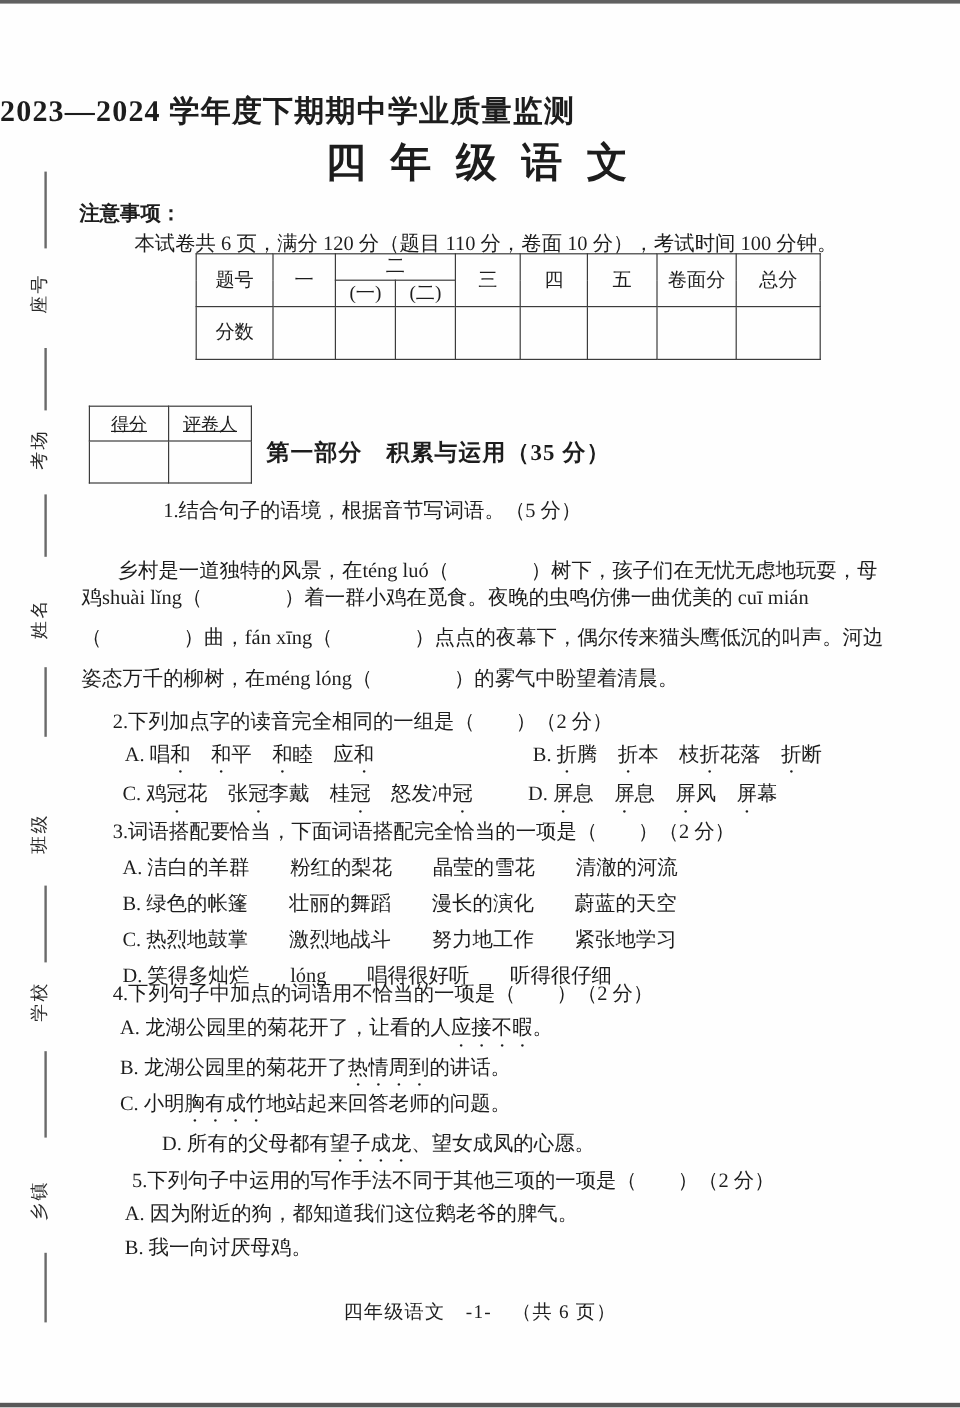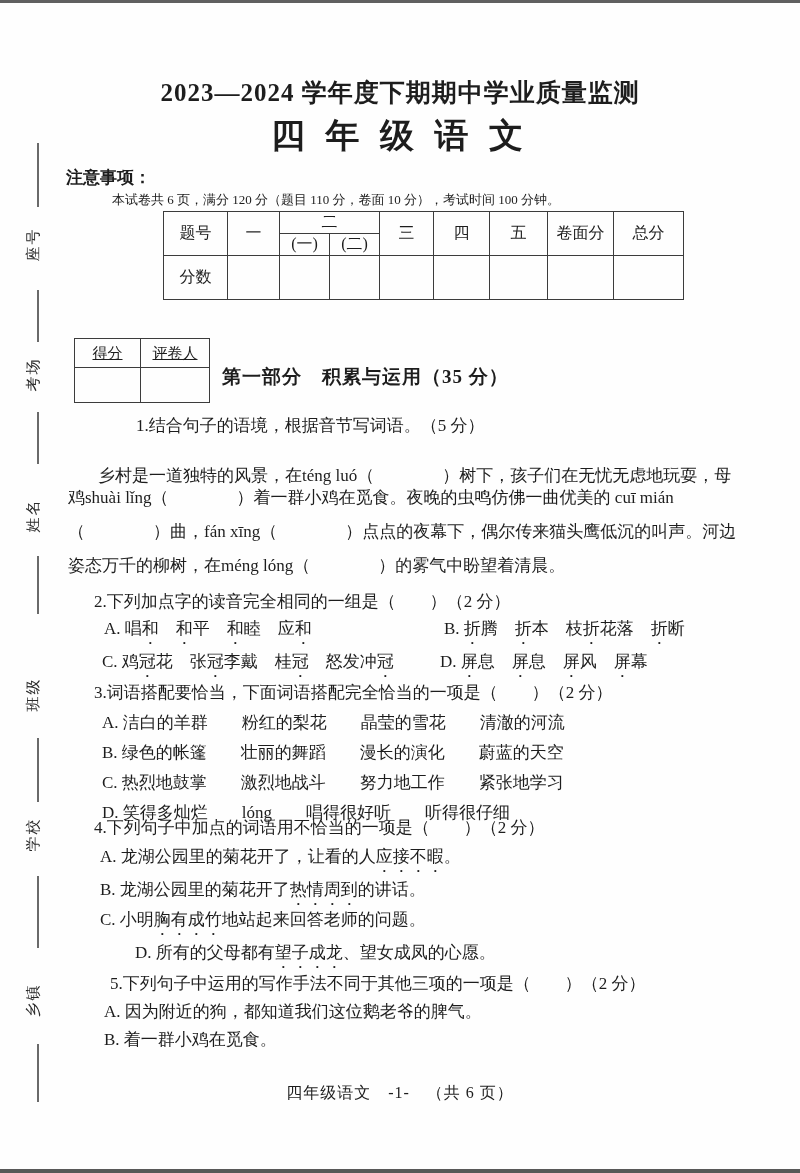--- a/index.html
+++ b/index.html
@@ -2,24 +2,24 @@
 <html><head>
 <meta charset="utf-8">
 <style>
   * { margin:0; padding:0; box-sizing:border-box; }
   body { background:#e8e8e8; font-family:"Liberation Serif","DejaVu Serif",serif; }
   .page { position:relative; width:800px; height:1173px; margin:0 auto; background:#fefefe; overflow:hidden; color:#1d1d1d; }
   .edge-top { position:absolute; top:0; left:0; width:800px; height:3px; background:#606060; }
   .edge-bottom { position:absolute; bottom:0; left:0; width:800px; height:4px; background:#585858; }
 
   
-  .title1 { position:absolute; top:76px; left:0; width:100%; text-align:center; font-size:25px; font-weight:bold; letter-spacing:1px; }
+  .title1 { position:absolute; top:76px; left:0; width:100%; font-size:25px; font-weight:bold; letter-spacing:1px; }
   .title2 { position:absolute; top:113px; left:0; width:100%; text-align:center; font-size:34px; font-weight:bold; letter-spacing:6px; }
   .notice-label { position:absolute; left:66px; top:166px; font-size:17px; font-weight:bold; }
-  .notice-text  { position:absolute; left:112px; top:191px; font-size:13px; white-space:nowrap; }
+  .notice-text  { position:absolute; left:112px; top:191px; font-size:17px; white-space:nowrap; }
 
   
   table.score-table { position:absolute; left:163px; top:211px; border-collapse:collapse; table-layout:fixed; }
   table.score-table td { border:1.6px solid #3c3c3c; text-align:center; vertical-align:middle; font-size:16px; padding:0; }
   table.score-table tr.r1 td { height:22px; }
   table.score-table tr.r2 td { height:22px; }
   table.score-table tr.r3 td { height:44px; }
 
   
   table.grade-box { position:absolute; left:74px; top:338px; border-collapse:collapse; table-layout:fixed; }
@@ -157,16 +157,16 @@
   <div class="line" style="left:102px;top:801px;">D. 笑得多灿烂　　lóng　　唱得很好听　　听得很仔细</div>
 
   <div class="line" style="left:94px;top:816px;">4.下列句子中加点的词语用不恰当的一项是（　　）（2 分）</div>
   <div class="line" style="left:100px;top:845px;"><span>A. 龙湖公园里的菊花开了，让看的人</span><span class="dot">应接不暇</span><span>。</span></div>
   <div class="line" style="left:100px;top:878px;"><span>B. 龙湖公园里的菊花开了</span><span class="dot">热情周到</span><span>的讲话。</span></div>
   <div class="line" style="left:100px;top:908px;"><span>C. 小明</span><span class="dot">胸有成竹</span><span>地站起来回答老师的问题。</span></div>
   <div class="line" style="left:100px;top:941px;margin-left:35px;"><span>D. 所有的父母都有</span><span class="dot">望子成龙</span><span>、望女成凤的心愿。</span></div>
 
   <div class="line" style="left:94px;top:972px;margin-left:16px;">5.下列句子中运用的写作手法不同于其他三项的一项是（　　）（2 分）</div>
   <div class="line" style="left:104px;top:1000px;">A. 因为附近的狗，都知道我们这位鹅老爷的脾气。</div>
-  <div class="line" style="left:104px;top:1028px;">B. 着一群小鸡在觅食。</div>
+  <div class="line" style="left:104px;top:1028px;">B. 我一向讨厌母鸡。</div>
 
   <div class="footer">四年级语文　-1-　（共 6 页）</div>
 </div>
 
 </body></html>

